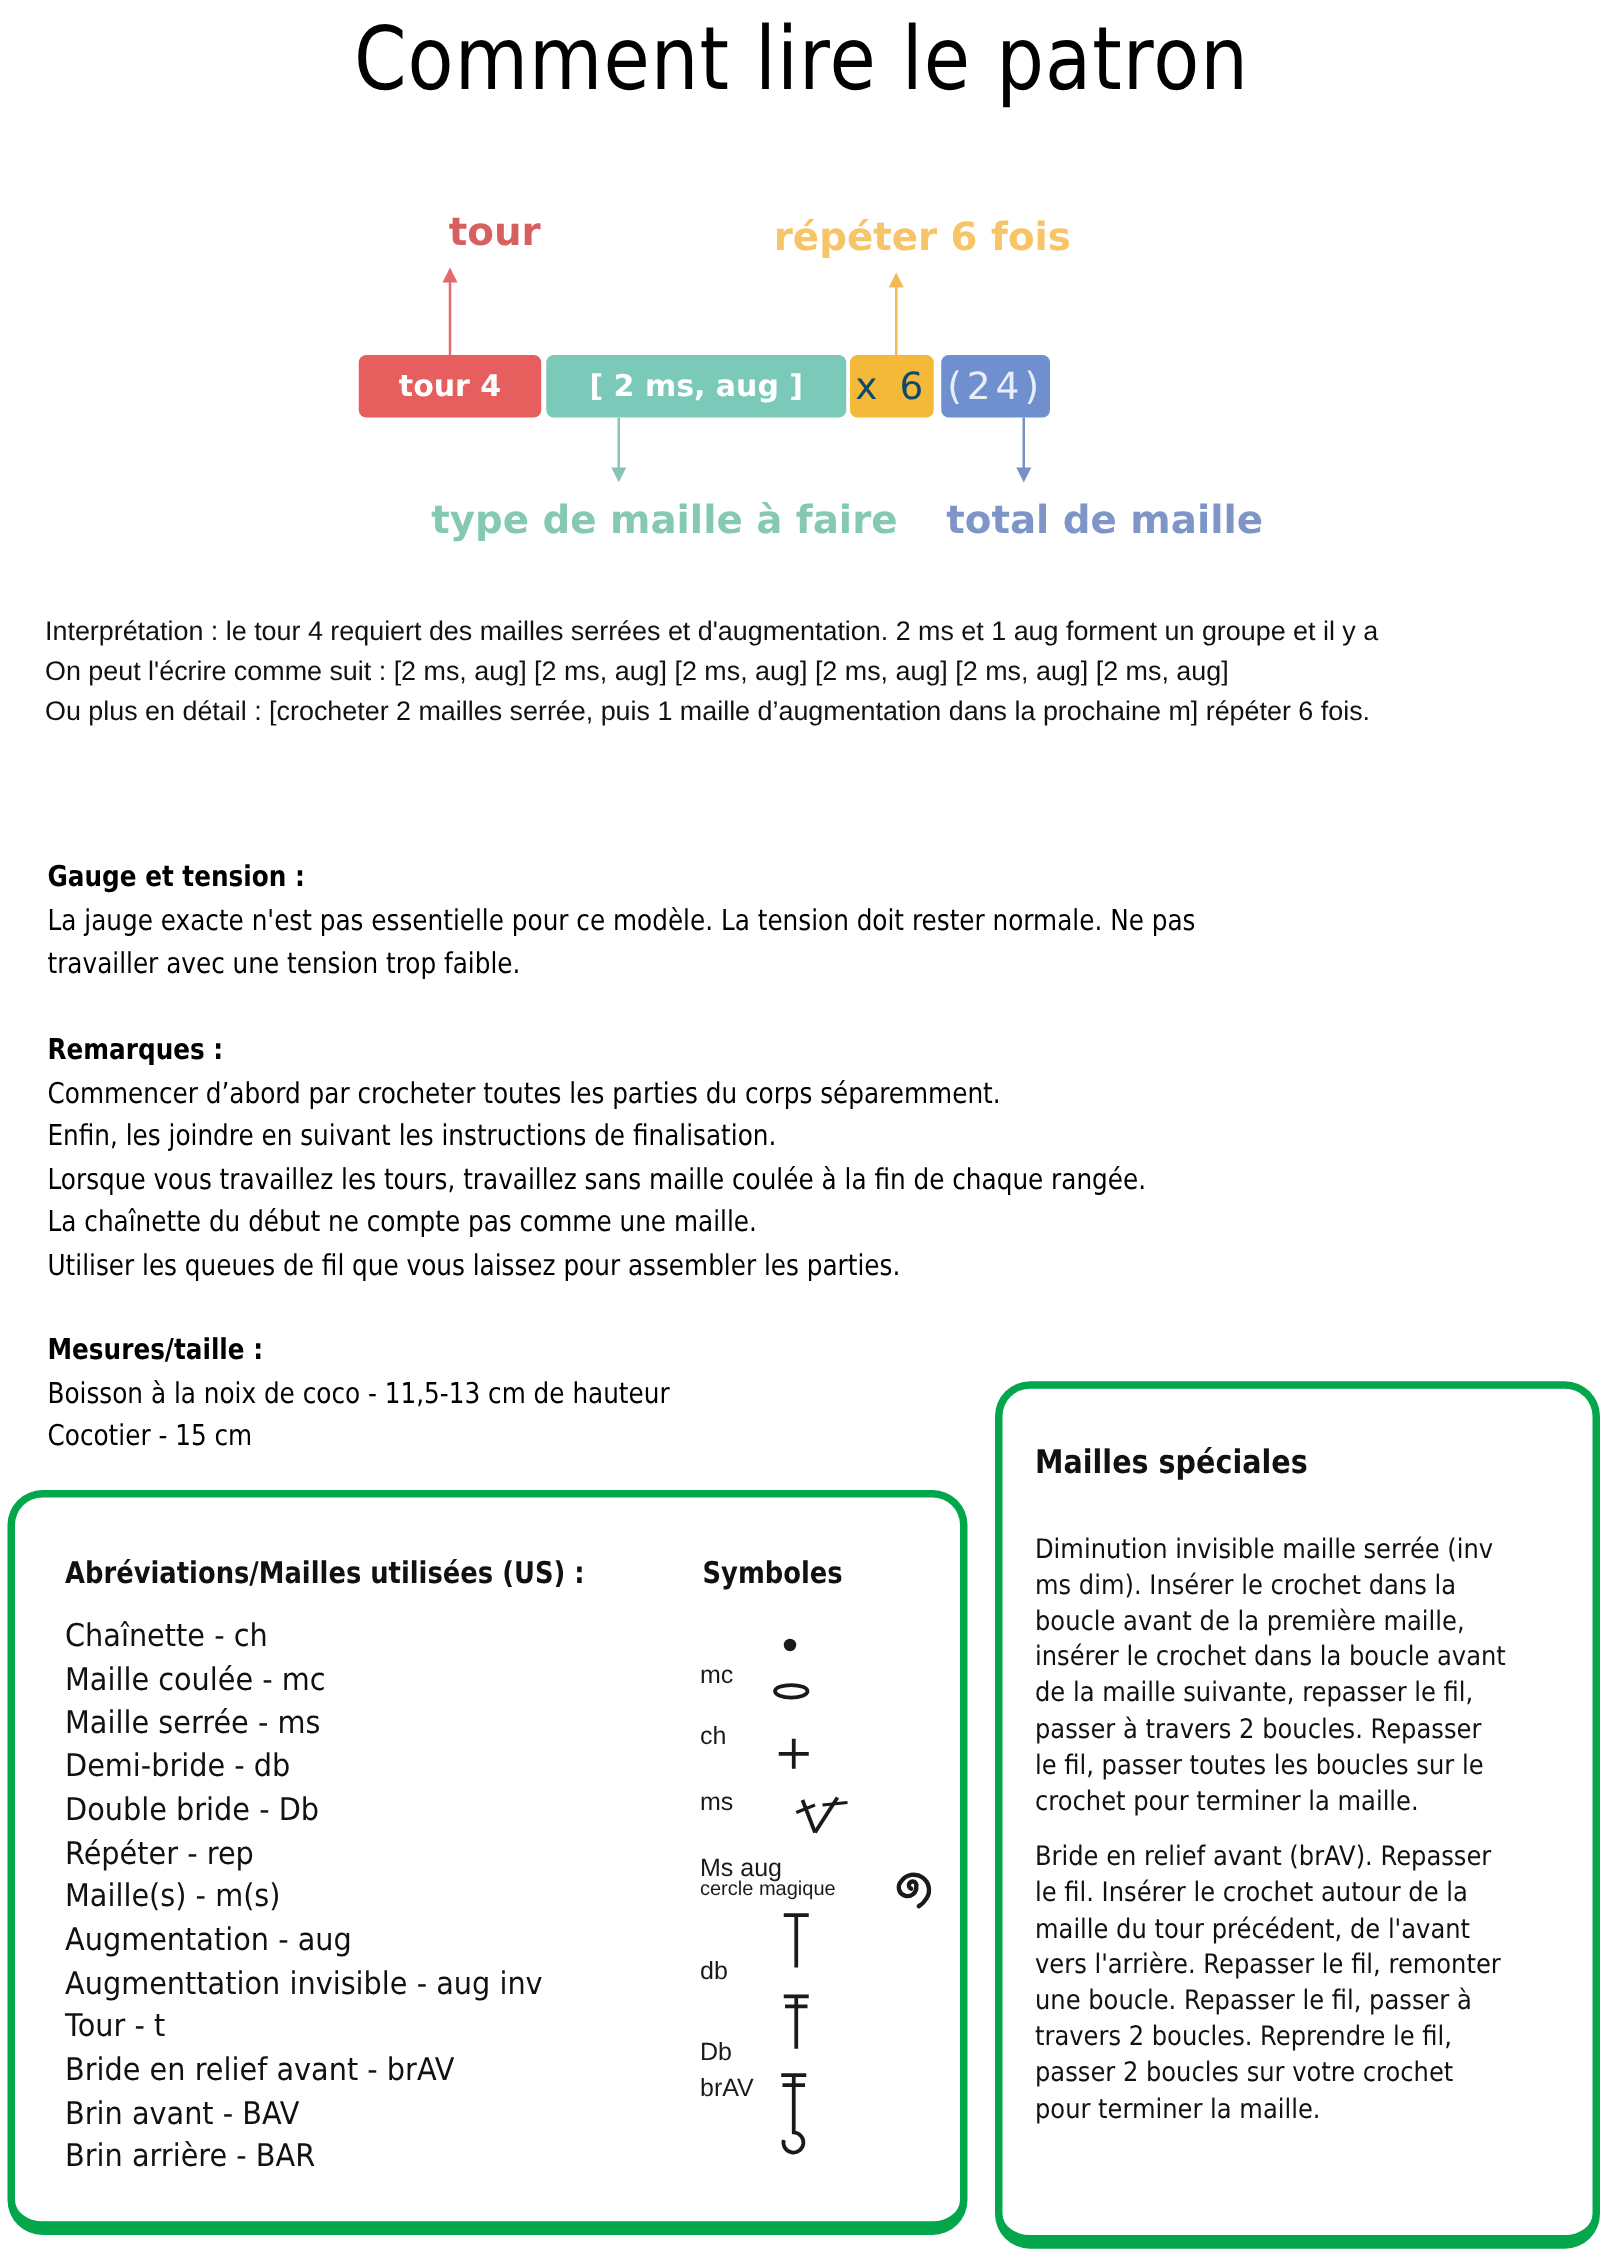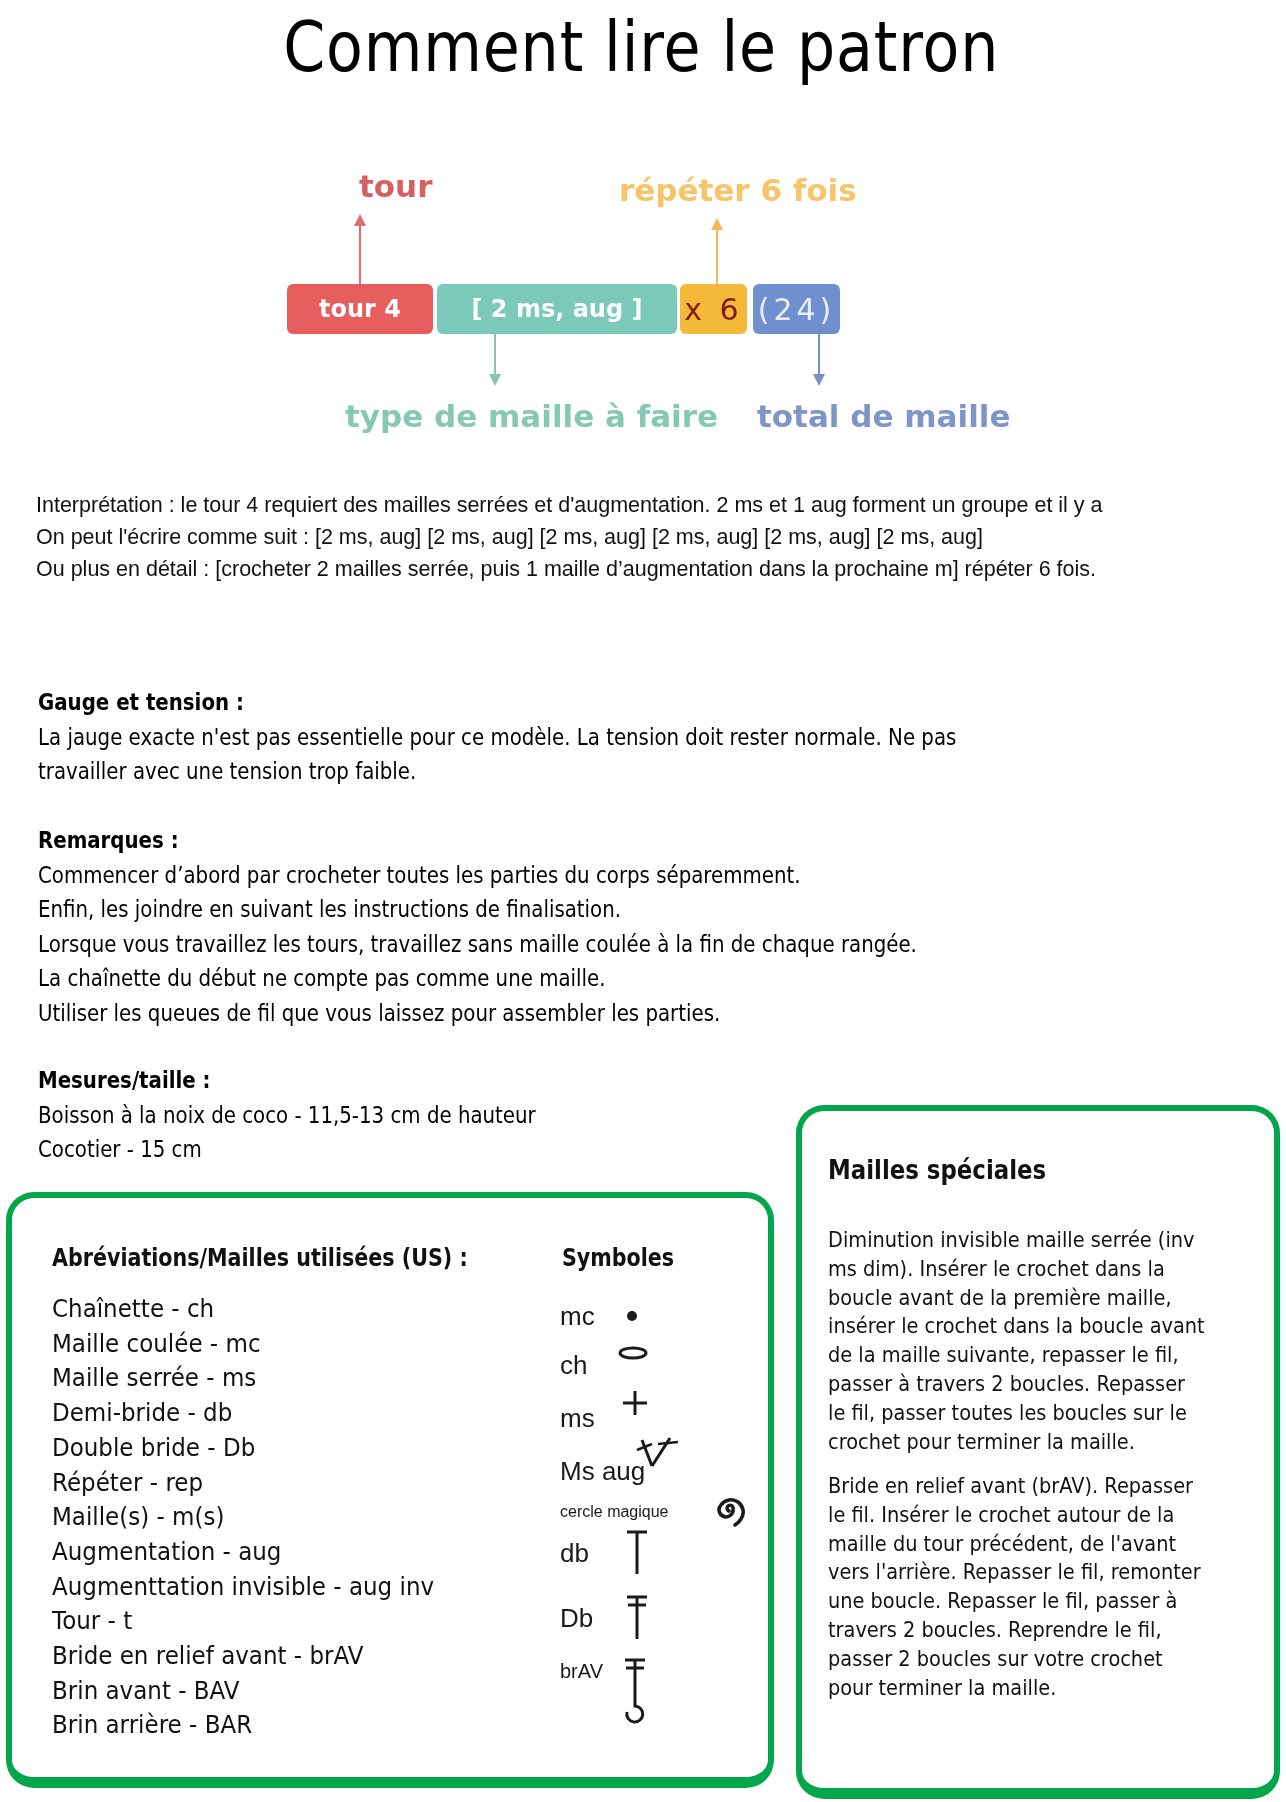--- a/index.html
+++ b/index.html
@@ -21,21 +21,21 @@
     .lbl-repeat { left: 619px; top: 172px; color: #f7c467; }
     .lbl-type { left: 345px; top: 398px; color: #85c9b5; }
     .lbl-total { left: 757px; top: 398px; color: #7f95c8; }
     .box {
       position: absolute; top: 284px; height: 50px; border-radius: 6px; color: #fff;
       font-family: "DejaVu Sans", sans-serif; font-weight: bold; font-size: 24px;
       display: flex; align-items: center; justify-content: center;
     }
     .box-tour { left: 287px; width: 146px; background: #e65e5e; }
     .box-stitch { left: 437px; width: 240px; background: #7ac9b9; }
-    .box-repeat { left: 680px; width: 67px; background: #f5b93a; color: #7f1d1d; font-weight: normal; font-size: 30px; letter-spacing: 4px; }
+    .box-repeat { left: 680px; width: 67px; background: #f5b93a; color: #0c4a6e; font-weight: normal; font-size: 30px; letter-spacing: 4px; }
     .box-total { left: 753px; width: 87px; background: #6f8fcf; color: #e9eefb; font-weight: normal; font-size: 30px; letter-spacing: 4px; }
     .arrow { position: absolute; width: 2px; }
     .arrow .head { position: absolute; left: -5px; width: 0; height: 0; border-left: 6px solid transparent; border-right: 6px solid transparent; }
     .arr-tour { left: 359px; top: 218px; height: 66px; background: #e46a6f; }
     .arr-tour .head { top: -4px; border-bottom: 12px solid #e46a6f; }
     .arr-repeat { left: 716px; top: 222px; height: 62px; background: #f2b955; }
     .arr-repeat .head { top: -4px; border-bottom: 12px solid #f2b955; }
     .arr-type { left: 494px; top: 334px; height: 48px; background: #86c5b5; }
     .arr-type .head { bottom: -4px; border-top: 12px solid #86c5b5; }
     .arr-total { left: 818px; top: 334px; height: 48px; background: #7b8fc4; }
@@ -73,21 +73,21 @@
     }
     .sym-head {
       position: absolute; left: 550px; top: 46px; font-family: "DejaVu Sans", sans-serif; font-weight: bold;
       font-size: 24px; transform: scaleX(0.86); transform-origin: 0 0; white-space: nowrap;
     }
     .abbr-list {
       position: absolute; left: 40px; top: 94px; font-family: "DejaVu Sans", sans-serif;
       font-size: 25px; line-height: 34.7px; transform: scaleX(0.92); transform-origin: 0 0; white-space: nowrap;
     }
     .sym-row { position: absolute; font-family: "Liberation Sans", sans-serif; color: #1a1a1a; white-space: nowrap; }
-    .sym-label { font-size: 26px; }
+    .sym-label { font-size: 20px; margin-top: 28px; }
     .sym-small { font-size: 16px; }
     .sym-icon { position: absolute; }
 
     .special-head {
       position: absolute; left: 26px; top: 44px; font-family: "DejaVu Sans", sans-serif; font-weight: bold;
       font-size: 26px; transform: scaleX(0.88); transform-origin: 0 0; white-space: nowrap;
     }
     .special-text {
       position: absolute; left: 26px; font-family: "DejaVu Sans", sans-serif;
       font-size: 21.5px; line-height: 28.8px; transform: scaleX(0.9); transform-origin: 0 0; white-space: nowrap;

